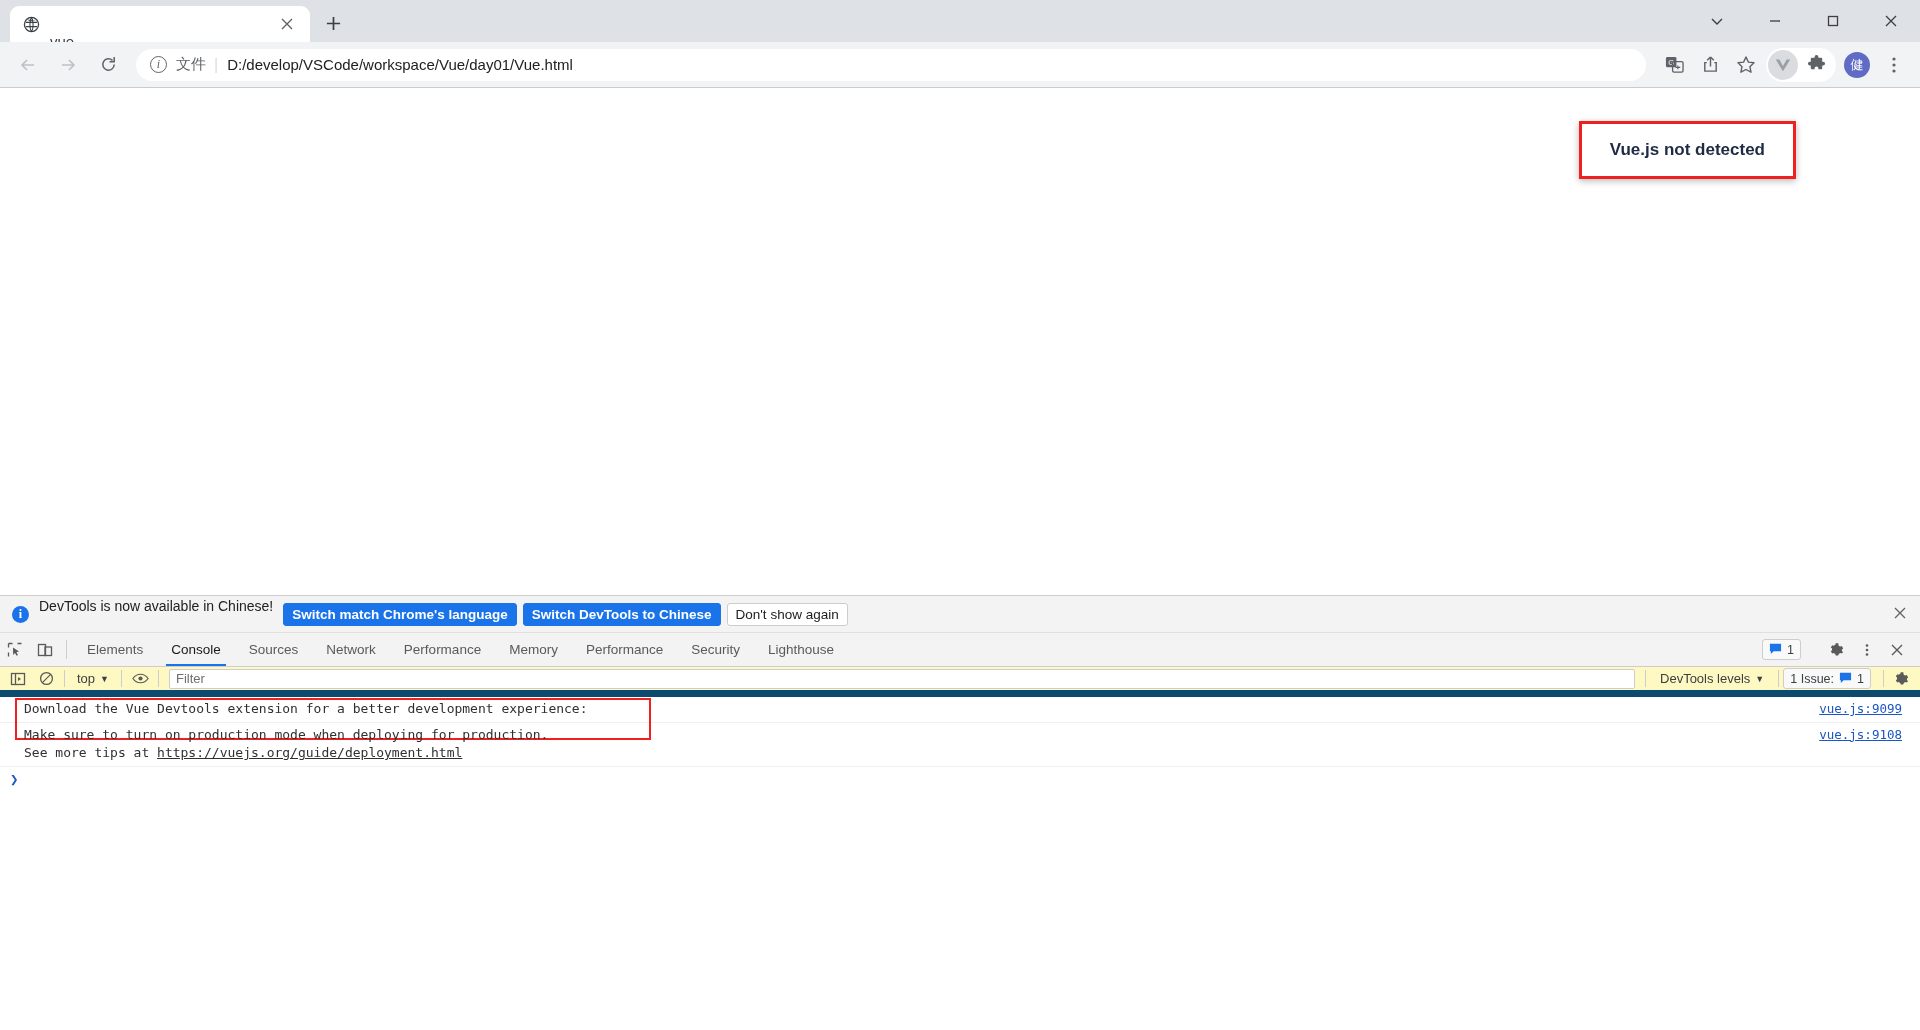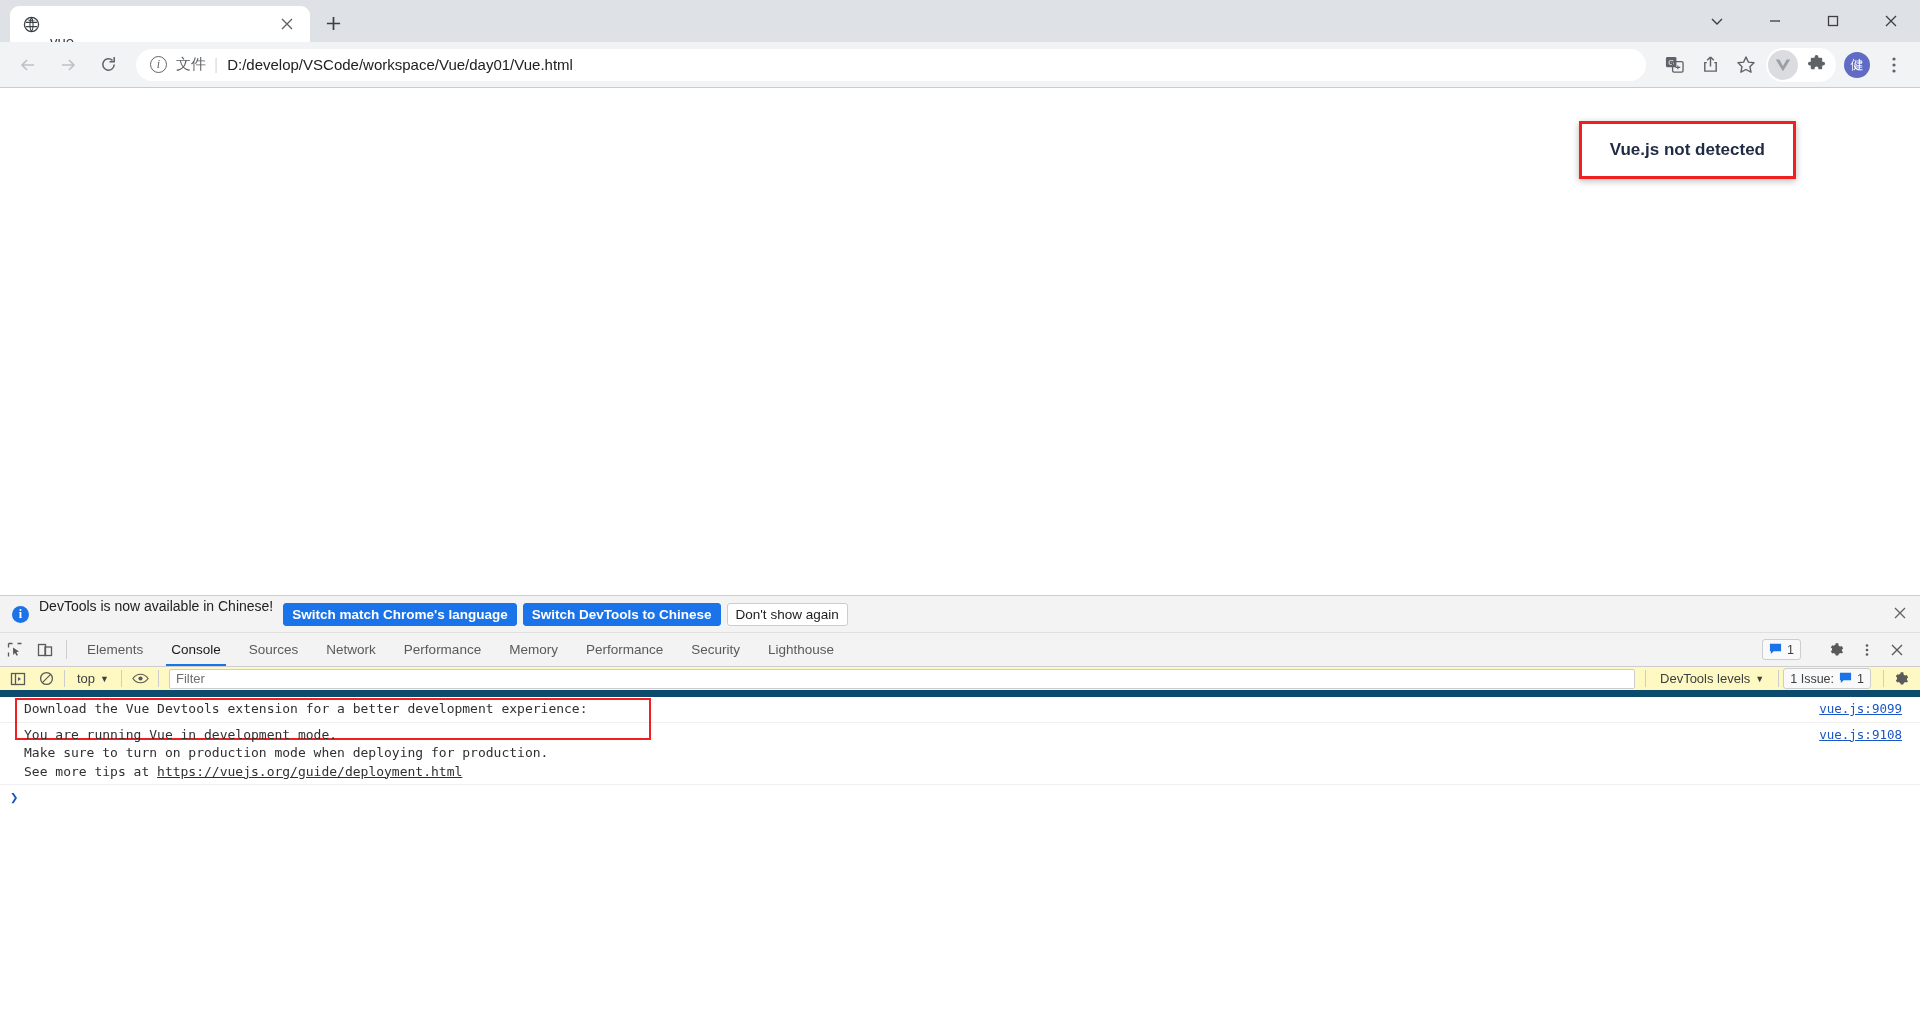--- a/index.html
+++ b/index.html
@@ -489,21 +489,20 @@
 
     <div class="console-body">
 
       <div class="log-row">
         <div>Download the Vue Devtools extension for a better development experience:</div>
         <span class="src">vue.js:9099</span>
         <div class="log-highlight"></div>
       </div>
 
       <div class="log-row">
-        <div>You are running Vue in development mode.</div>
         <div>Make sure to turn on production mode when deploying for production.</div>
         <div>
           <span>See more tips at </span><span class="log-link">https://vuejs.org/guide/deployment.html</span>
         </div>
         <span class="src">vue.js:9108</span>
       </div>
 
       <div class="prompt-row">
         <span class="prompt-arrow">❯</span>
       </div>

